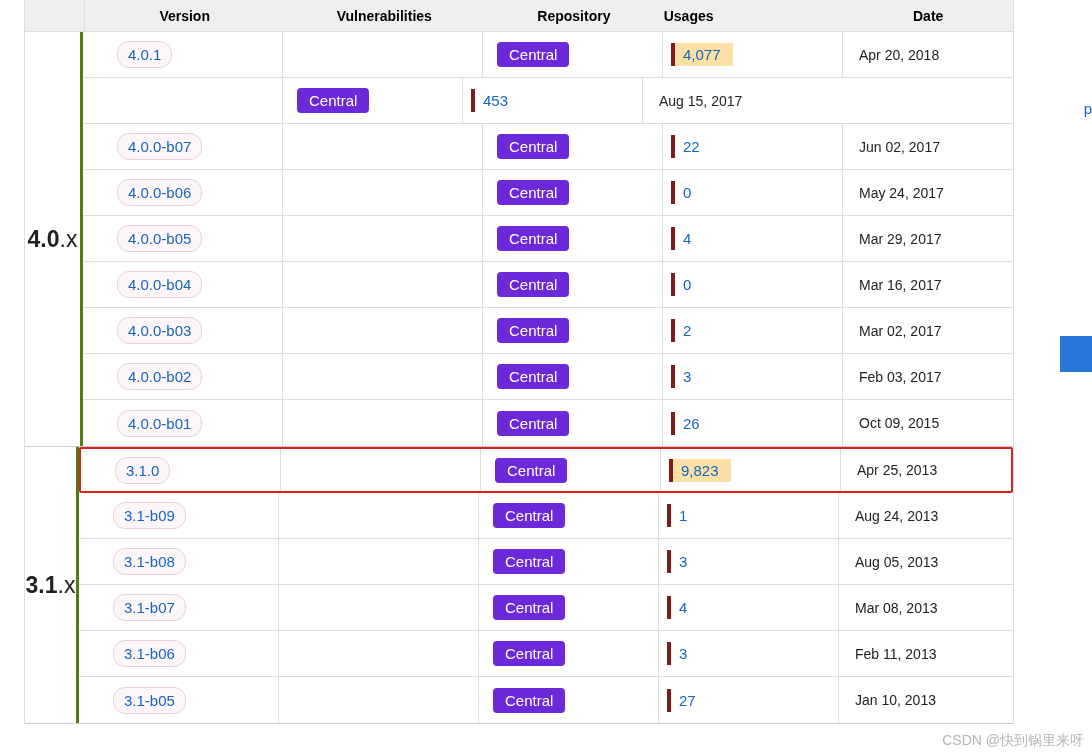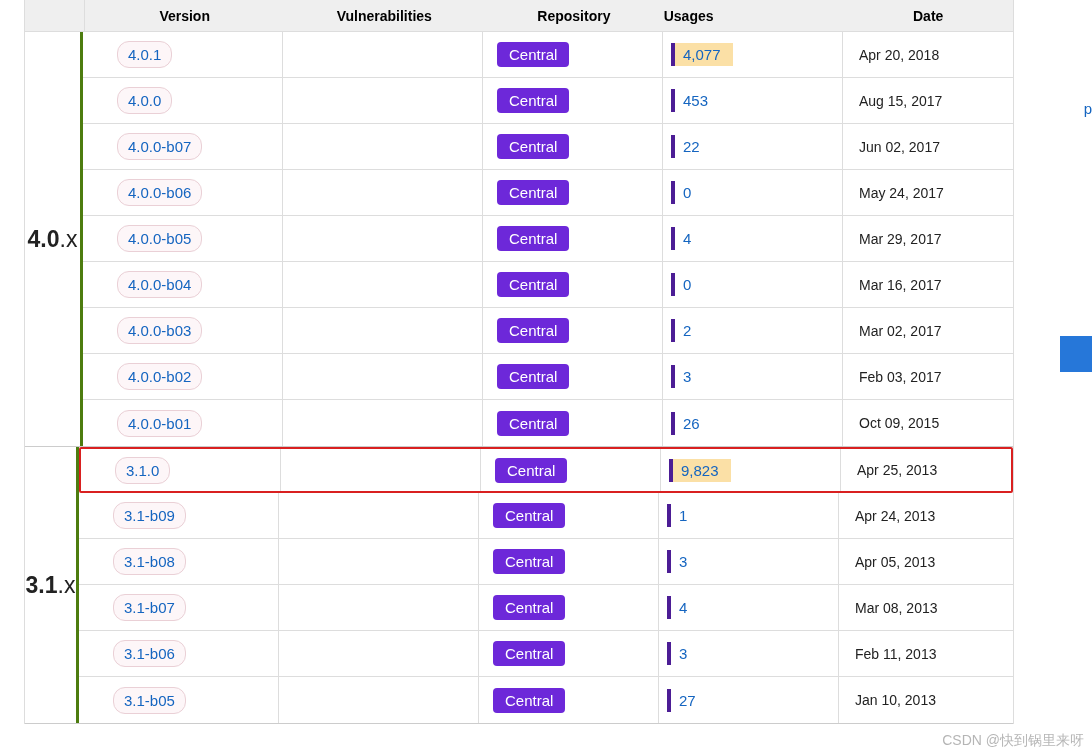--- a/index.html
+++ b/index.html
@@ -83,21 +83,21 @@
     background: #6d28d9;
     color: #fff;
     border-radius: 4px;
     font-size: 15px;
     font-weight: 500;
   }
   .usage-link {
     color: #1565c0;
     font-size: 15px;
     font-weight: 500;
-    border-left: 4px solid #4c1d95;
+    border-left: 4px solid #7f1d1d;
     padding: 3px 0 3px 8px;
     display: inline-block;
   }
   .usage-link.hot {
     background: #fbe0a6;
     padding: 3px 12px 3px 8px;
   }
   .highlight-box {
     border: 2px solid #d92020;
     border-radius: 2px;
@@ -153,23 +153,20 @@
               <div class="cell-vuln"></div>
               <div class="cell-repo">
                 <a class="repo-badge">Central</a>
               </div>
               <div class="cell-usage">
                 <a class="usage-link hot">4,077</a>
               </div>
               <div class="cell-date">Apr 20, 2018</div>
             </div>
             <div class="drow">
-              <div class="cell-version">
-                <a class="version-pill">4.0.0</a>
-              </div>
               <div class="cell-vuln"></div>
               <div class="cell-repo">
                 <a class="repo-badge">Central</a>
               </div>
               <div class="cell-usage">
                 <a class="usage-link">453</a>
               </div>
               <div class="cell-date">Aug 15, 2017</div>
             </div>
             <div class="drow">
@@ -288,34 +285,34 @@
               <div class="cell-version">
                 <a class="version-pill">3.1-b09</a>
               </div>
               <div class="cell-vuln"></div>
               <div class="cell-repo">
                 <a class="repo-badge">Central</a>
               </div>
               <div class="cell-usage">
                 <a class="usage-link">1</a>
               </div>
-              <div class="cell-date">Apr 24, 2013</div>
+              <div class="cell-date">Aug 24, 2013</div>
             </div>
             <div class="drow">
               <div class="cell-version">
                 <a class="version-pill">3.1-b08</a>
               </div>
               <div class="cell-vuln"></div>
               <div class="cell-repo">
                 <a class="repo-badge">Central</a>
               </div>
               <div class="cell-usage">
                 <a class="usage-link">3</a>
               </div>
-              <div class="cell-date">Apr 05, 2013</div>
+              <div class="cell-date">Aug 05, 2013</div>
             </div>
             <div class="drow">
               <div class="cell-version">
                 <a class="version-pill">3.1-b07</a>
               </div>
               <div class="cell-vuln"></div>
               <div class="cell-repo">
                 <a class="repo-badge">Central</a>
               </div>
               <div class="cell-usage">

